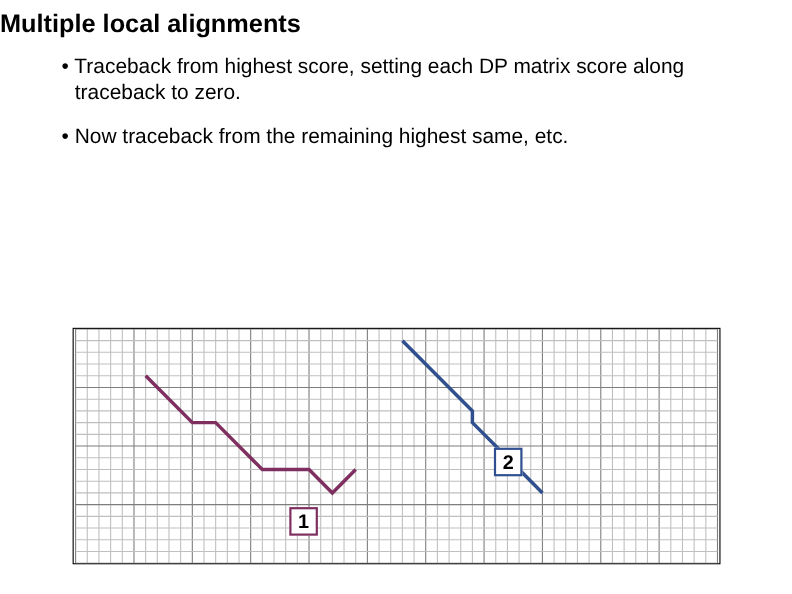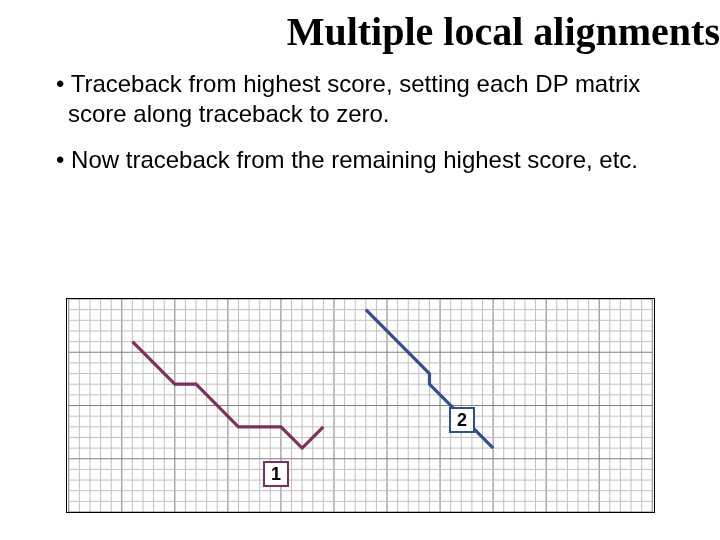--- a/index.html
+++ b/index.html
@@ -6,30 +6,29 @@
   body {
     width: 720px;
     height: 540px;
     background: #fff;
     font-family: "Comic Sans MS", "Comic Sans", cursive, sans-serif;
     color: #000;
     position: relative;
     overflow: hidden;
   }
   .title {
-    text-align: right;
-    font-size: 40px;
+    text-align: left;
+    font-size: 23px;
     font-weight: bold;
     padding-top: 8px;
     padding-bottom: 14px;
-    font-family: Liberation Serif, serif;
   }
   .bullets {
     padding: 0 56px;
-    font-size: 24px;
+    font-size: 19px;
     line-height: 1.25;
   }
   .bullet {
     margin-bottom: 16px;
     text-indent: -12px;
     padding-left: 12px;
   }
   .bullet-dot {
     display: inline;
   }
@@ -68,21 +67,21 @@
 </head>
 <body>
 
 <div class="title">Multiple local alignments</div>
 
 <div class="bullets">
   <div class="bullet">
     <span class="bullet-dot">• </span><span>Traceback from highest score, setting each DP matrix score along traceback to zero.</span>
   </div>
   <div class="bullet">
-    <span class="bullet-dot">• </span><span>Now traceback from the remaining highest score, etc.</span>
+    <span class="bullet-dot">• </span><span>Now traceback from the remaining highest same, etc.</span>
   </div>
 </div>
 
 <div class="grid-wrap">
   <svg class="grid-svg" id="gridsvg" viewBox="0 0 589 215">
       <g class="grid">
         <line x1="0.00" x2="0.00" y1="0" y2="215" class="major"></line>
         <line x1="10.71" x2="10.71" y1="0" y2="215" class="minor"></line>
         <line x1="21.42" x2="21.42" y1="0" y2="215" class="minor"></line>
         <line x1="32.13" x2="32.13" y1="0" y2="215" class="minor"></line>

